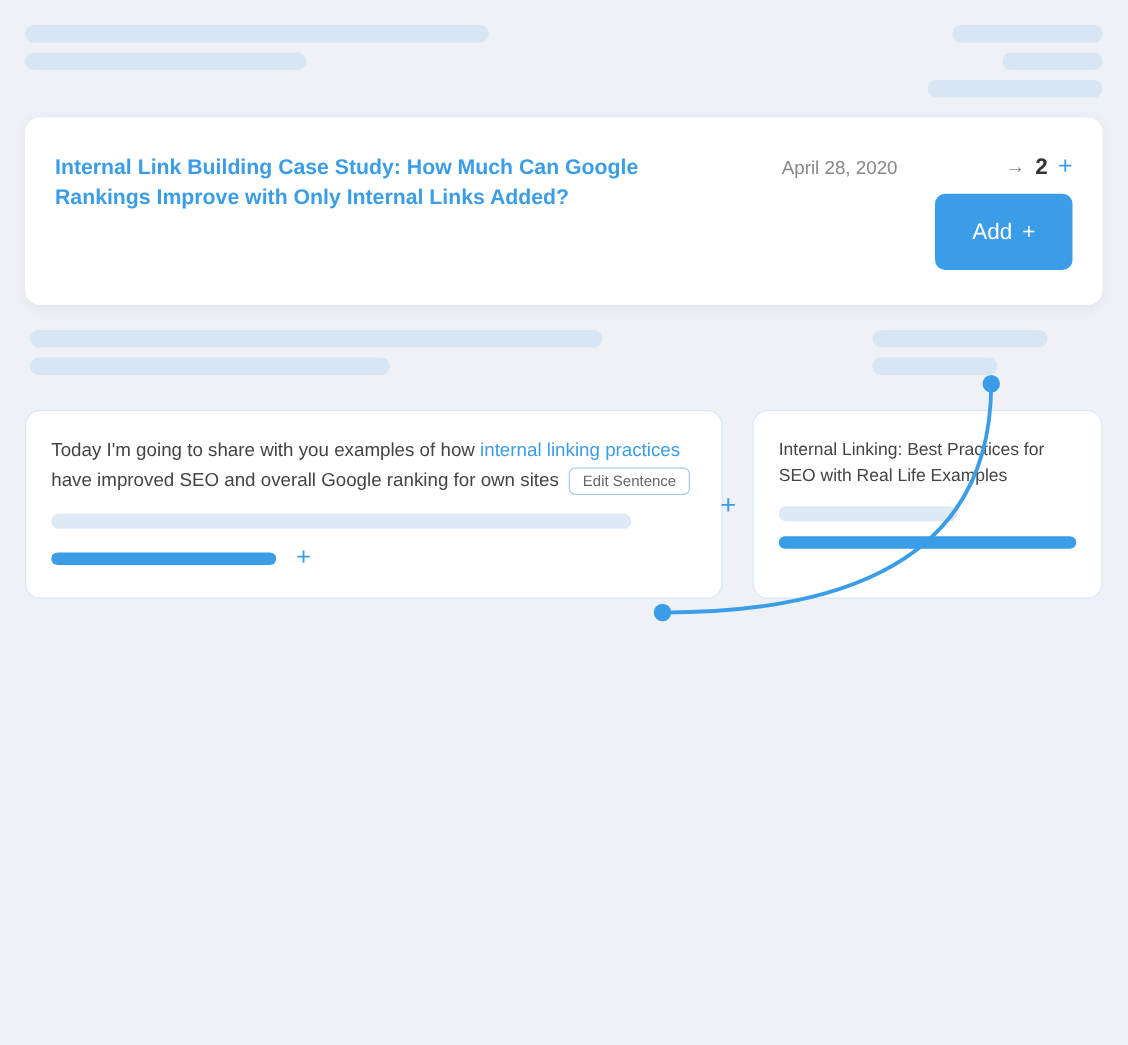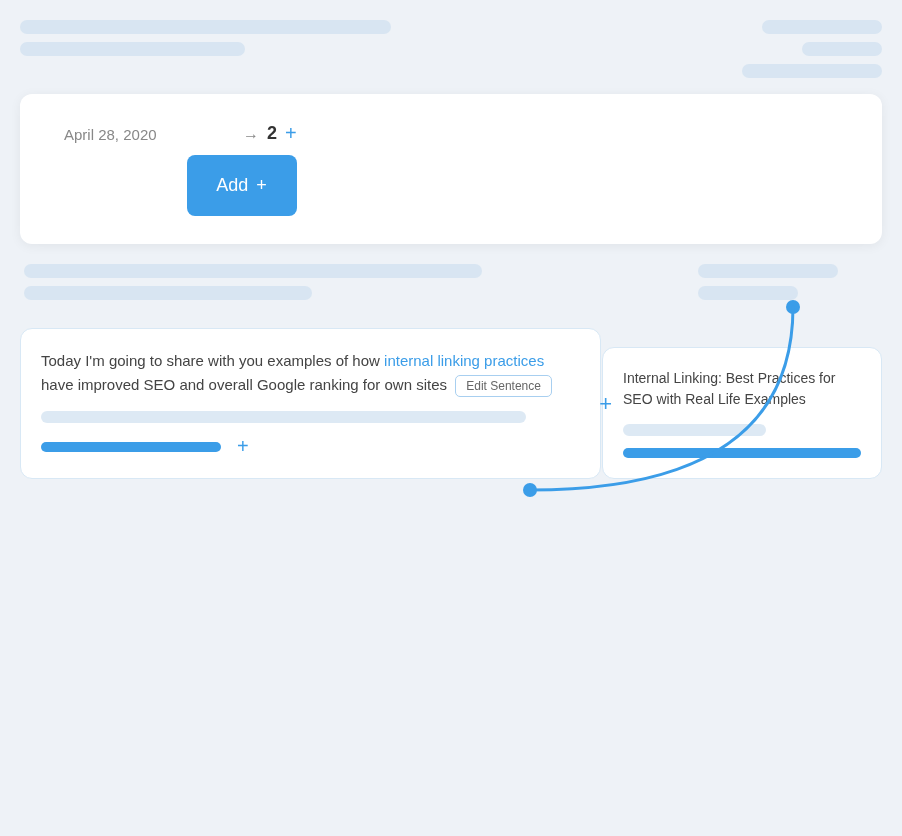--- a/index.html
+++ b/index.html
@@ -163,23 +163,22 @@
       left: 0;
       width: 100%;
       height: 100%;
       pointer-events: none;
       z-index: 5;
     }
 
     
     .bottom-section {
       display: flex;
-      gap: 1px;
-      position: relative;
-      align-items: flex-end;
+      gap: 24px;
+      position: relative;
     }
 
     .bottom-left-card {
       flex: 1;
       background: #ffffff;
       border-radius: 12px;
       padding: 20px;
       border: 1.5px solid #d8e8f5;
       position: relative;
     }
@@ -295,20 +294,23 @@
       <div class="skeleton-row" style="width: 34%;"></div>
     </div>
     <div class="top-right">
       <div class="skeleton-right" style="width: 120px;"></div>
       <div class="skeleton-right" style="width: 80px;"></div>
       <div class="skeleton-right" style="width: 140px;"></div>
     </div>
   </div>
 
   <div class="main-card">
+    <div class="card-content">
+      <a class="card-title">Internal Link Building Case Study: How Much Can Google Rankings Improve with Only Internal Links Added?</a>
+    </div>
     <div class="card-date-wrapper">
       <span class="card-date">April 28, 2020</span>
     </div>
     <div class="card-right">
       <div class="arrow-count">
         <span class="arrow-icon">→</span>
         <span class="count-badge">2</span>
         <span class="plus-icon-btn">+</span>
       </div>
       <button class="add-button">

